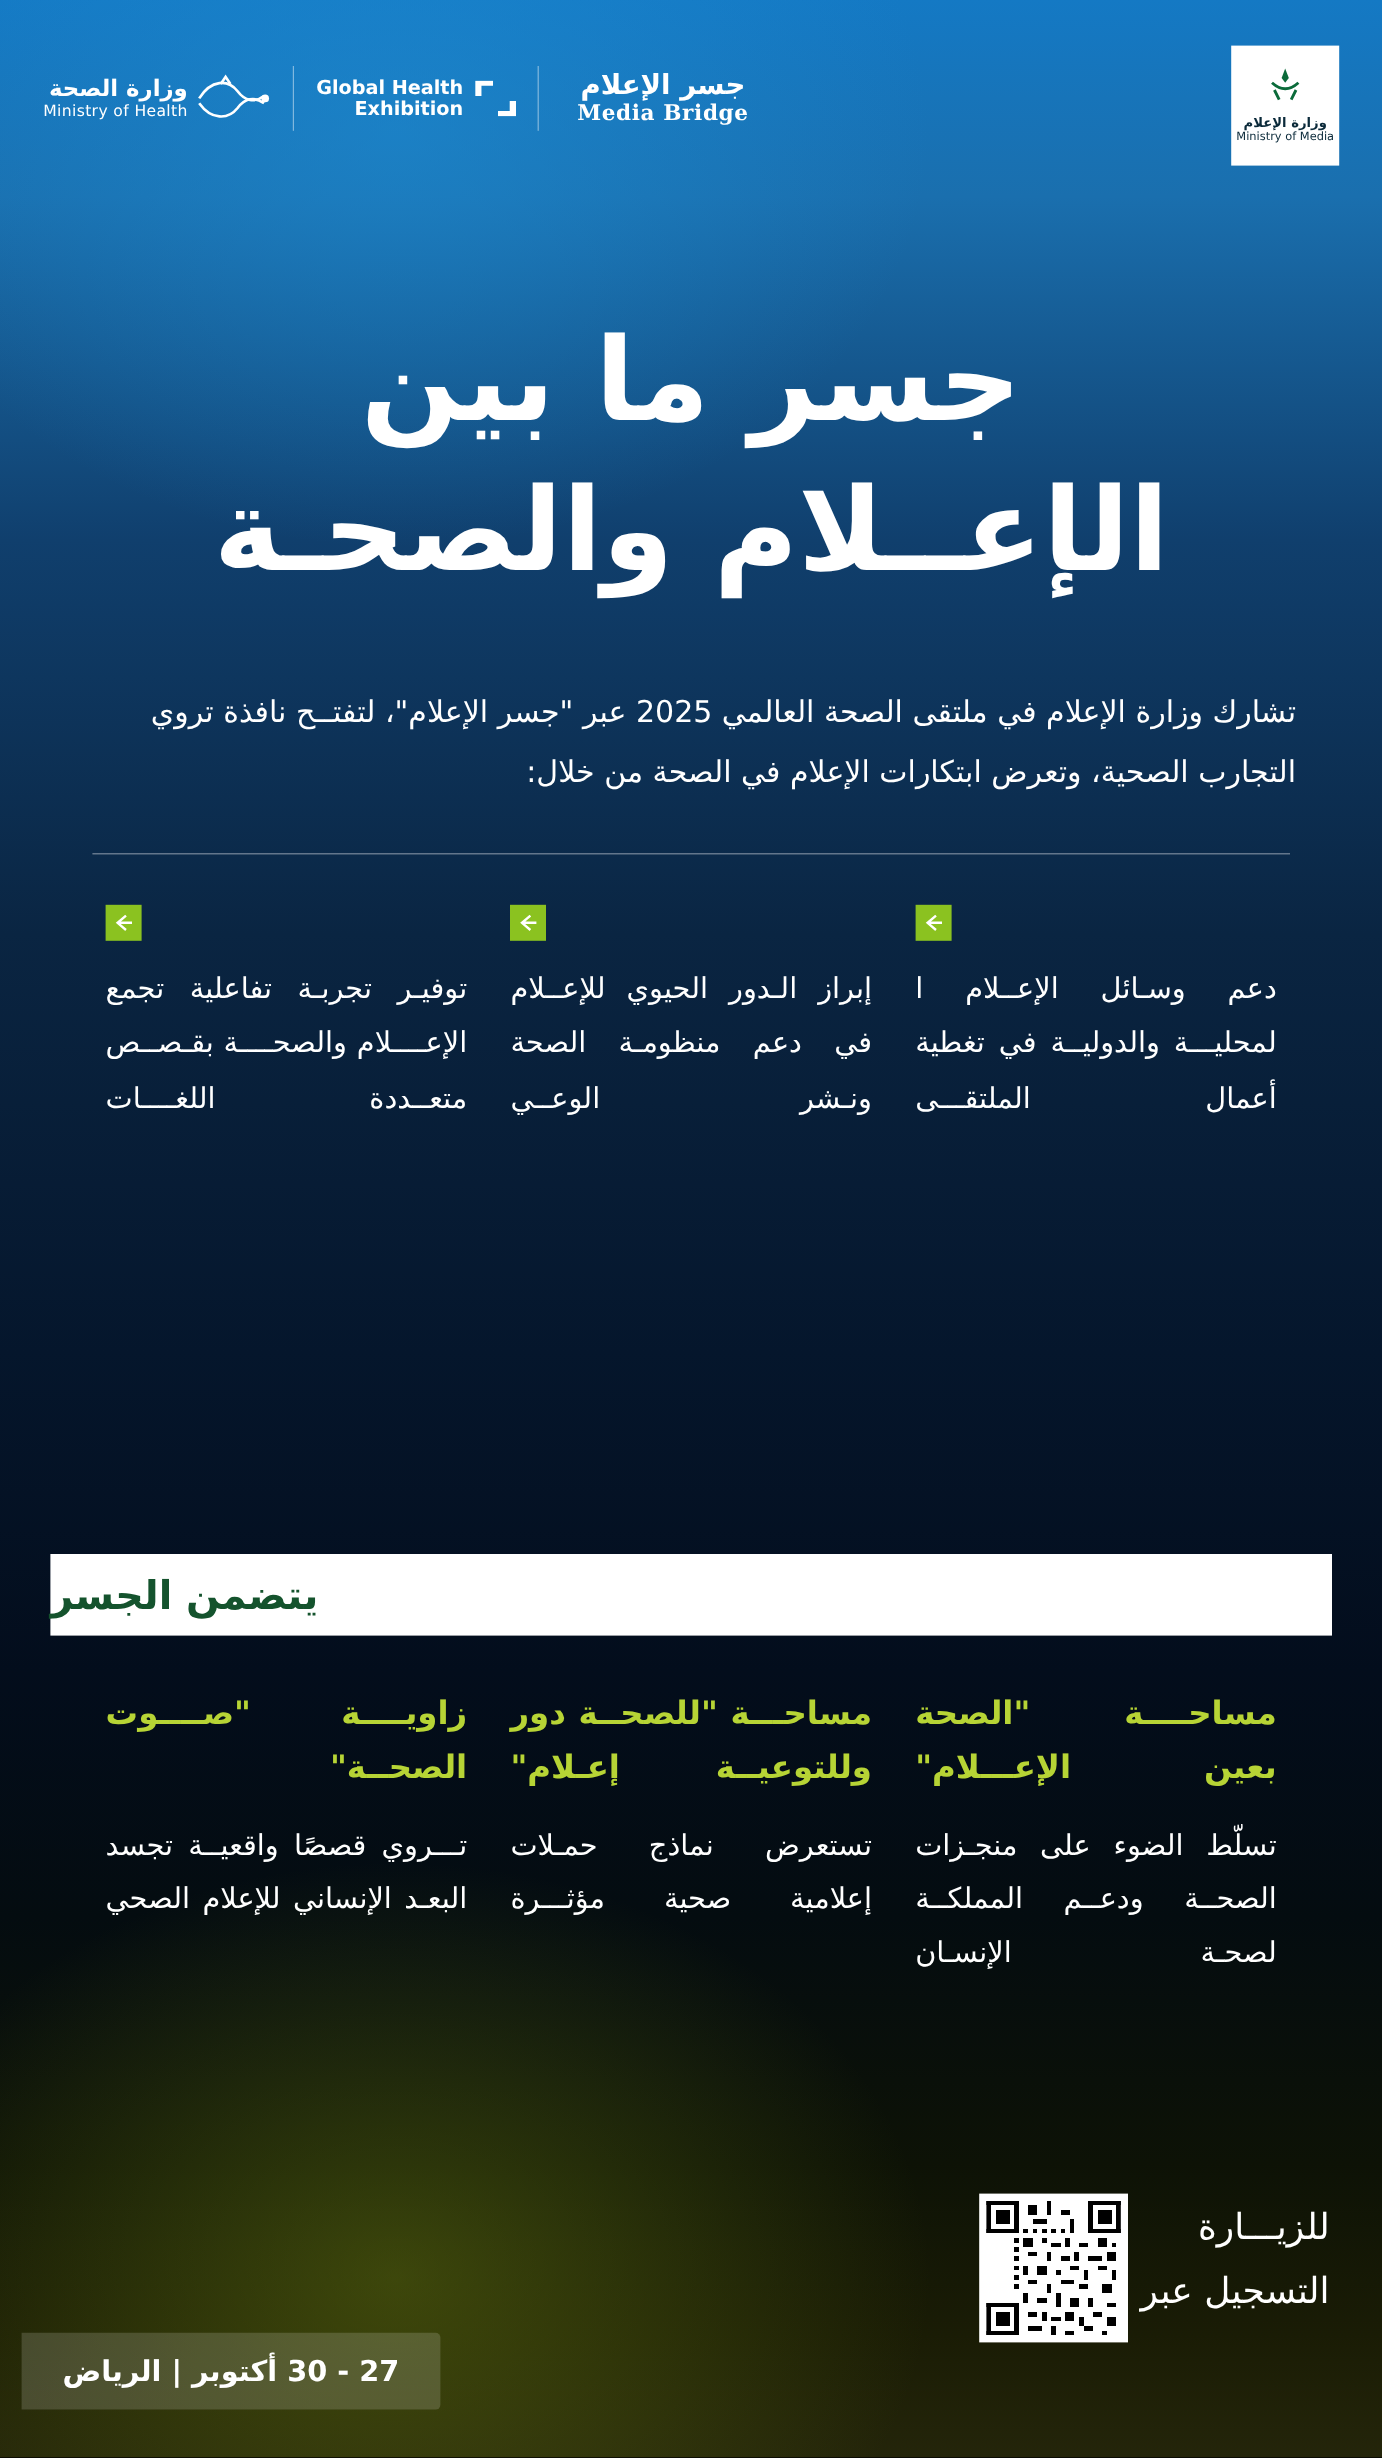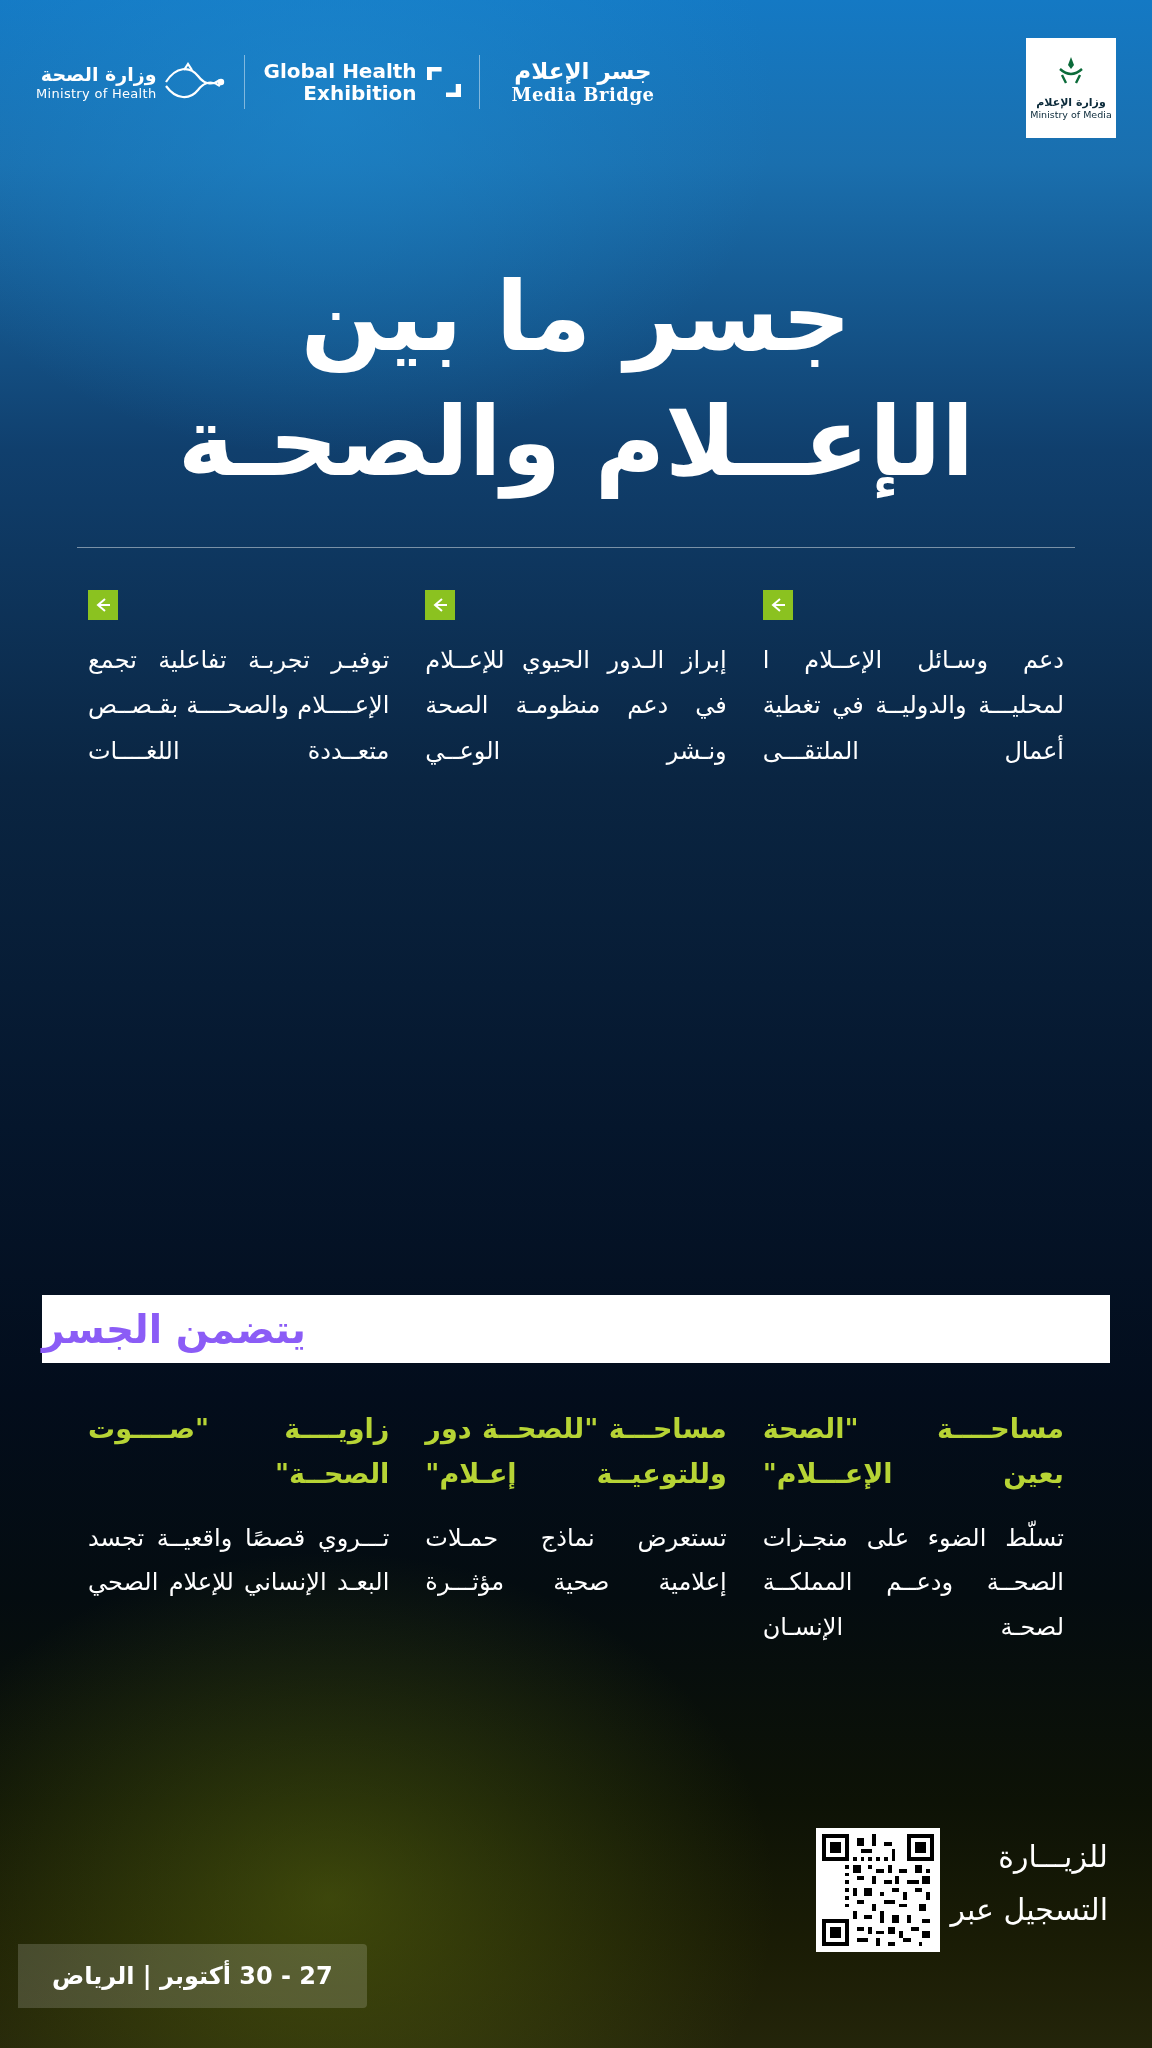--- a/index.html
+++ b/index.html
@@ -73,21 +73,21 @@
   }
   .logo-ghe {
     display: flex;
     align-items: center;
     gap: 10px;
     direction: ltr;
   }
   .logo-ghe .ghe-text {
     text-align: right;
     line-height: 1.12;
-    font-size: 20px;
+    font-size: 16px;
     font-weight: bold;
   }
   .ghe-mark {
     width: 34px; height: 30px;
     position: relative;
   }
   .ghe-mark span {
     position: absolute;
     width: 15px; height: 13px;
     background: #fff;
@@ -203,22 +203,22 @@
     top: 1140px;
     height: 68px;
     background: #ffffff;
     display: flex;
     align-items: center;
     justify-content: flex-end;
     padding-right: 30px;
     box-sizing: border-box;
   }
   .band-title {
-    color: #8b5cf6;
-    font-size: 39px;
+    color: #14532d;
+    font-size: 33px;
     font-weight: bold;
   }
 
   
   .features {
     position: absolute;
     left: 28px; right: 28px;
     top: 1252px;
     display: flex;
     flex-direction: row;
@@ -349,20 +349,21 @@
     </div>
   </div>
 
   <div class="panel">
 
     <div class="hero-title">
       <span class="l1">جسر ما بين</span>
       <span class="l2">الإعــلام والصحـة</span>
     </div>
 
+    <div class="intro">تشارك وزارة الإعلام في ملتقى الصحة العالمي 2025 عبر "جسر الإعلام"، لتفتــح نافذة تروي التجارب الصحية، وتعرض ابتكارات الإعلام في الصحة من خلال:</div>
 
     <div class="divider"></div>
 
     <div class="points">
       <div class="point">
         <div class="point-arrow">
           <svg width="16" height="14" viewBox="0 0 16 14">
               <path d="M10 1 L3 7 L10 13 M3 7 L15 7" stroke="#ffffff" stroke-width="2" fill="none"></path>
             </svg>
         </div>

